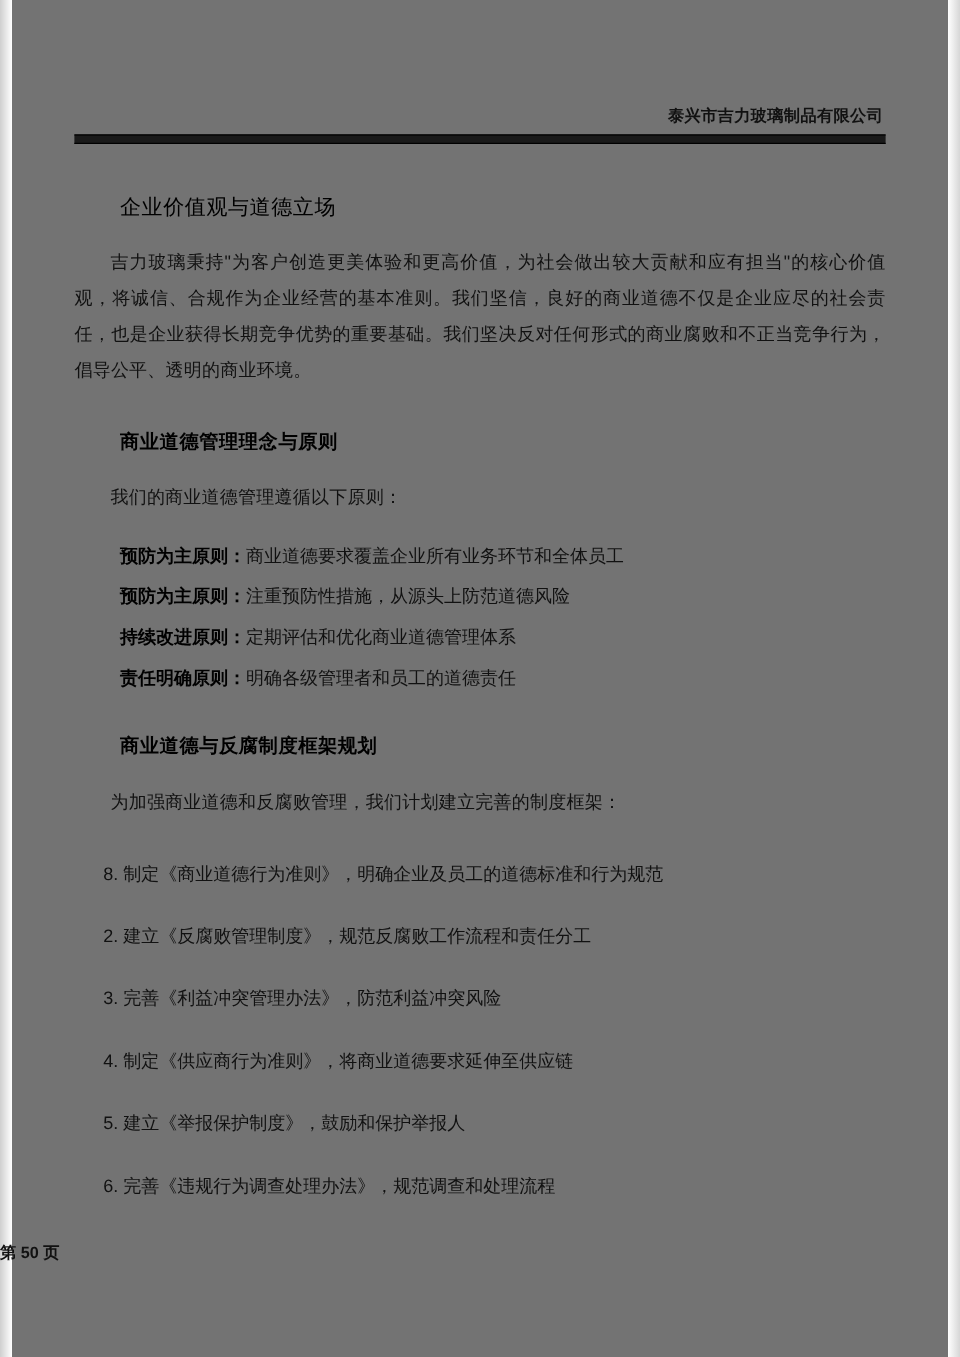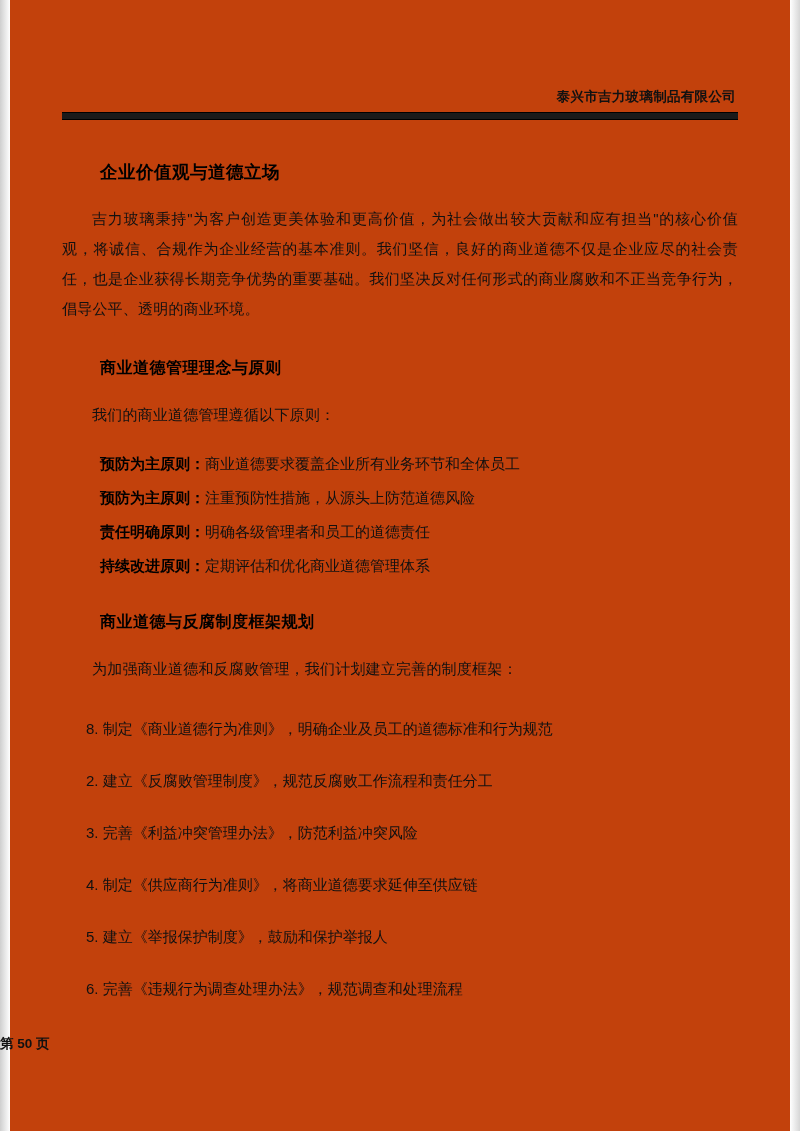--- a/index.html
+++ b/index.html
@@ -7,21 +7,21 @@
     padding: 0;
     background: #e8e8e8;
   }
   body {
     font-family: "Liberation Sans", "DejaVu Sans", sans-serif;
   }
   .page {
     position: relative;
     width: 800px;
     height: 1131px;
-    background: #c2410c;
+    background: #737373;
     margin: 0 auto;
     box-sizing: border-box;
     overflow: hidden;
   }
   
   .page::before {
     content: "";
     position: absolute;
     left: 0; top: 0; bottom: 0;
     width: 10px;
@@ -55,21 +55,21 @@
   .header-rule {
     margin-top: 6px;
     height: 6px;
     background: #1a1a1a;
     border-top: 1px solid #000;
     border-bottom: 1px solid #000;
   }
 
   h1.section-title {
     font-size: 17.5px;
-    font-weight: bold;
+    font-weight: normal;
     color: #000;
     margin: 40px 0 0 38px;
     letter-spacing: 0.5px;
   }
   h2.sub-title {
     font-size: 16px;
     font-weight: bold;
     color: #000;
     margin: 34px 0 0 38px;
     letter-spacing: 0.5px;
@@ -156,24 +156,24 @@
     <p class="lead-para">我们的商业道德管理遵循以下原则：</p>
 
     <div class="principles">
       <div class="principle-row">
         <span class="p-name">预防为主原则</span><span class="p-sep">：</span><span class="p-desc">商业道德要求覆盖企业所有业务环节和全体员工</span>
       </div>
       <div class="principle-row">
         <span class="p-name">预防为主原则</span><span class="p-sep">：</span><span class="p-desc">注重预防性措施，从源头上防范道德风险</span>
       </div>
       <div class="principle-row">
-        <span class="p-name">责任明确原则</span><span class="p-sep">：</span><span class="p-desc">明确各级管理者和员工的道德责任</span>
+        <span class="p-name">持续改进原则</span><span class="p-sep">：</span><span class="p-desc">定期评估和优化商业道德管理体系</span>
       </div>
       <div class="principle-row">
-        <span class="p-name">持续改进原则</span><span class="p-sep">：</span><span class="p-desc">定期评估和优化商业道德管理体系</span>
+        <span class="p-name">责任明确原则</span><span class="p-sep">：</span><span class="p-desc">明确各级管理者和员工的道德责任</span>
       </div>
     </div>
 
     <h2 class="sub-title">商业道德与反腐制度框架规划</h2>
     <p class="lead-para">为加强商业道德和反腐败管理，我们计划建立完善的制度框架：</p>
 
     <ul class="numbered-list">
       <li>8. 制定《商业道德行为准则》，明确企业及员工的道德标准和行为规范</li>
       <li>2. 建立《反腐败管理制度》，规范反腐败工作流程和责任分工</li>
       <li>3. 完善《利益冲突管理办法》，防范利益冲突风险</li>

